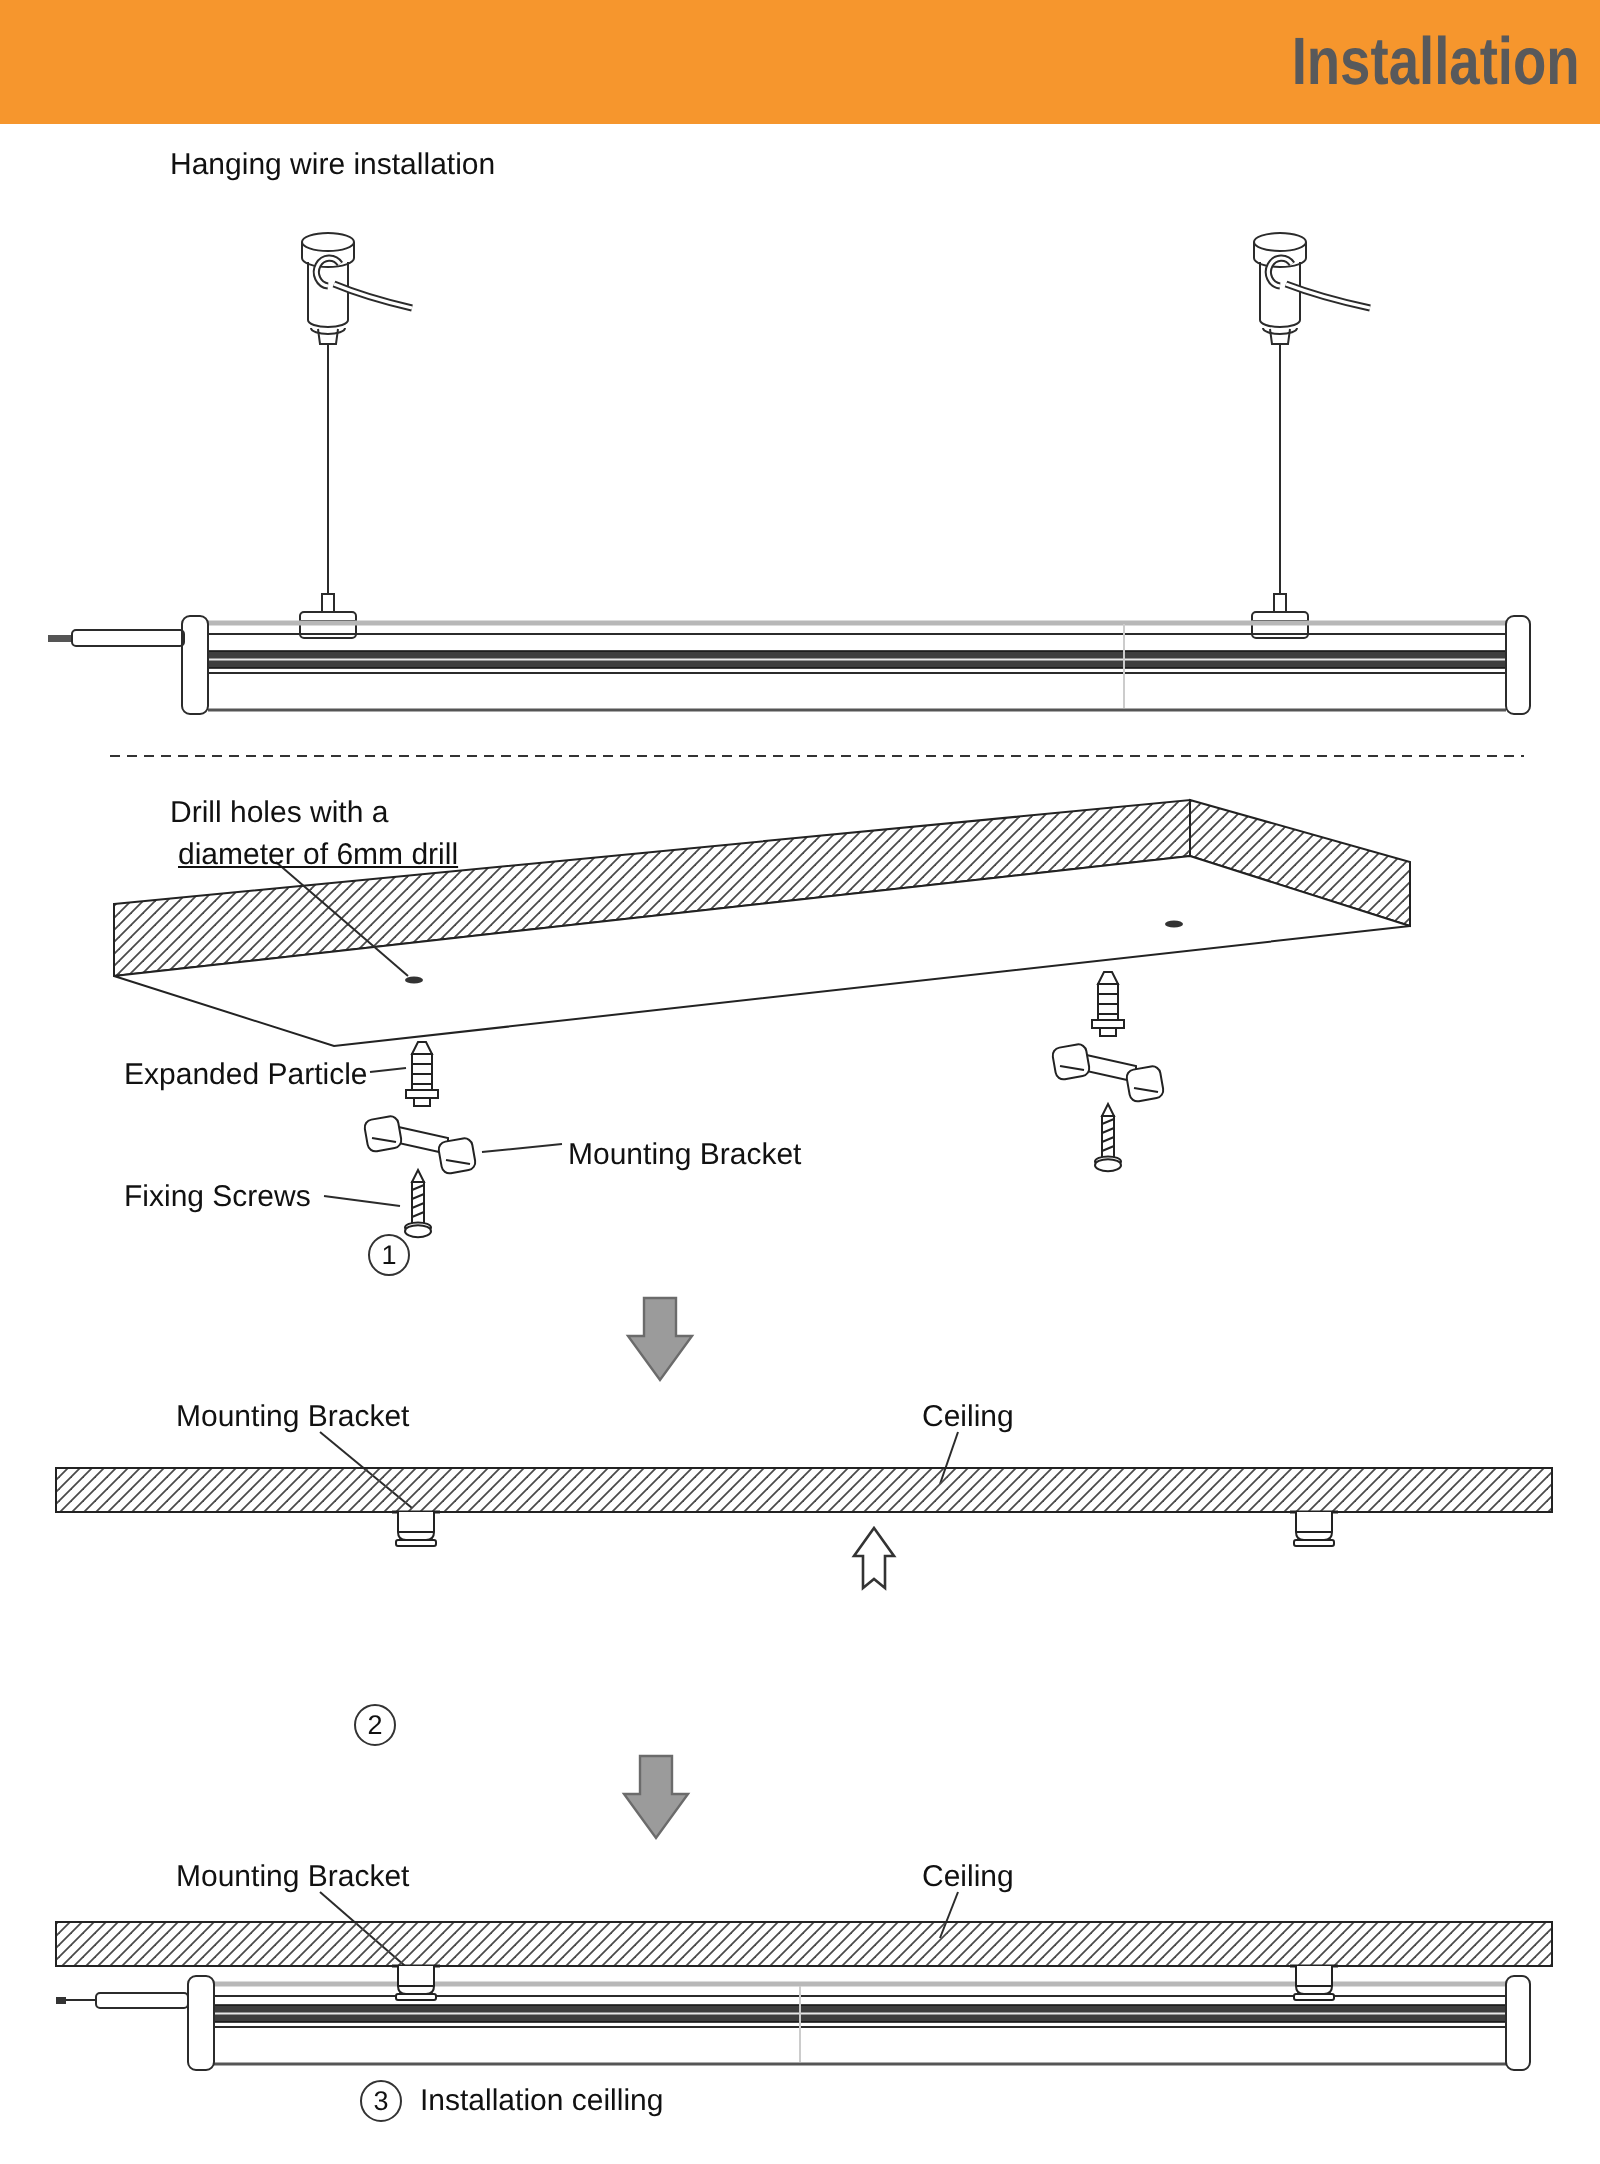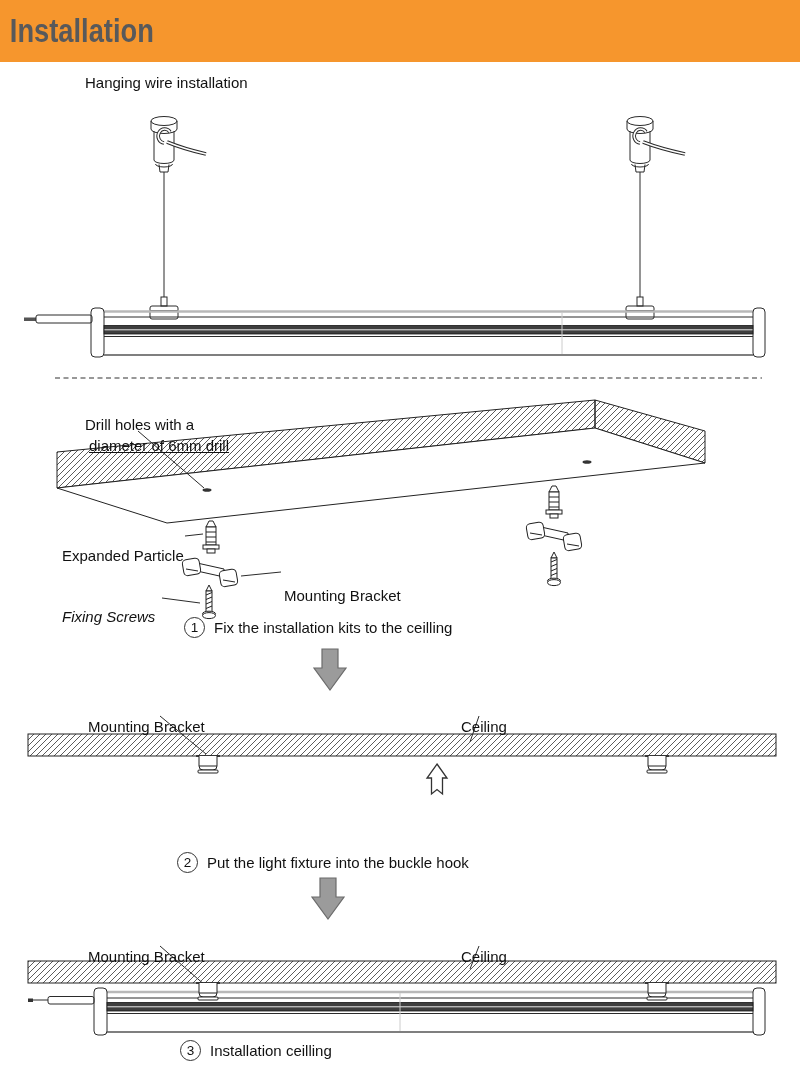--- a/index.html
+++ b/index.html
@@ -1,23 +1,23 @@
 <!DOCTYPE html>
 <html style="--accent: #F6962D; --header_text: #58595B; --ink: #111111; --arrow_gray: #9B9B9B; --fixture_dark_band: #3E3E3E;"><head>
 <meta charset="utf-8">
 <style>
   html,body{margin:0;padding:0;background:#fff;}
   .page{position:relative;width:800px;height:1082px;background:#fff;overflow:hidden;
         font-family:"Liberation Sans",sans-serif;color:var(--ink,#111);}
   .hdr{position:absolute;left:0;top:0;width:800px;height:62px;background:var(--accent,#F6962D);
-       display:flex;align-items:center;justify-content:flex-start;}
+       display:flex;align-items:center;justify-content:flex-end;}
   .hdr h1{margin:0;font-size:31px;font-weight:700;color:var(--header_text,#58595B);
           letter-spacing:0px;transform:scale(0.88,1.08);}
   .subtitle{position:absolute;left:85px;top:74px;font-size:15px;}
-  .lbl{position:absolute;font-size:15px;white-space:nowrap;line-height:20px;margin-top:18px;}
+  .lbl{position:absolute;font-size:15px;white-space:nowrap;line-height:20px;}
   .step{position:absolute;display:flex;align-items:center;gap:9px;}
   .stepnum{width:21px;height:21px;border:1.4px solid #333;border-radius:50%;
            display:flex;align-items:center;justify-content:center;
            font-size:13.5px;color:#111;box-sizing:border-box;}
   .steptext{font-size:15px;}
   svg{position:absolute;left:0;top:0;}
   .ln{stroke:#2b2b2b;fill:none;stroke-width:1;}
 </style>
 </head>
 <body>
@@ -185,33 +185,31 @@
       <use href="#clip-shape" transform="translate(199,983)"></use>
       <use href="#clip-shape" transform="translate(648,983)"></use>
     </g>
   </svg>
 
   <div class="lbl" style="left:85px;top:397px;">Drill holes with a</div>
   <div class="lbl" style="left:89px;top:418px;text-decoration:underline;">diameter of 6mm drill</div>
 
   <div class="lbl" style="left:62px;top:528px;">Expanded Particle</div>
   <div class="lbl" style="left:284px;top:568px;">Mounting Bracket</div>
-  <div class="lbl" style="left:62px;top:589px;font-style:italic;">Fixing Screws</div>
+  <div class="lbl" style="left:62px;top:589px;">Fixing Screws</div>
 
   <div class="step" style="left:184px;top:617px;">
     <span class="stepnum">1</span>
-    <span class="steptext">Fix the installation kits to the ceilling</span>
   </div>
 
   <div class="lbl" style="left:88px;top:699px;">Mounting Bracket</div>
   <div class="lbl" style="left:461px;top:699px;">Ceiling</div>
 
   <div class="step" style="left:177px;top:852px;">
     <span class="stepnum">2</span>
-    <span class="steptext">Put the light fixture into the buckle hook</span>
   </div>
 
   <div class="lbl" style="left:88px;top:929px;">Mounting Bracket</div>
   <div class="lbl" style="left:461px;top:929px;">Ceiling</div>
 
   <div class="step" style="left:180px;top:1040px;">
     <span class="stepnum">3</span>
     <span class="steptext">Installation ceilling</span>
   </div>
 

